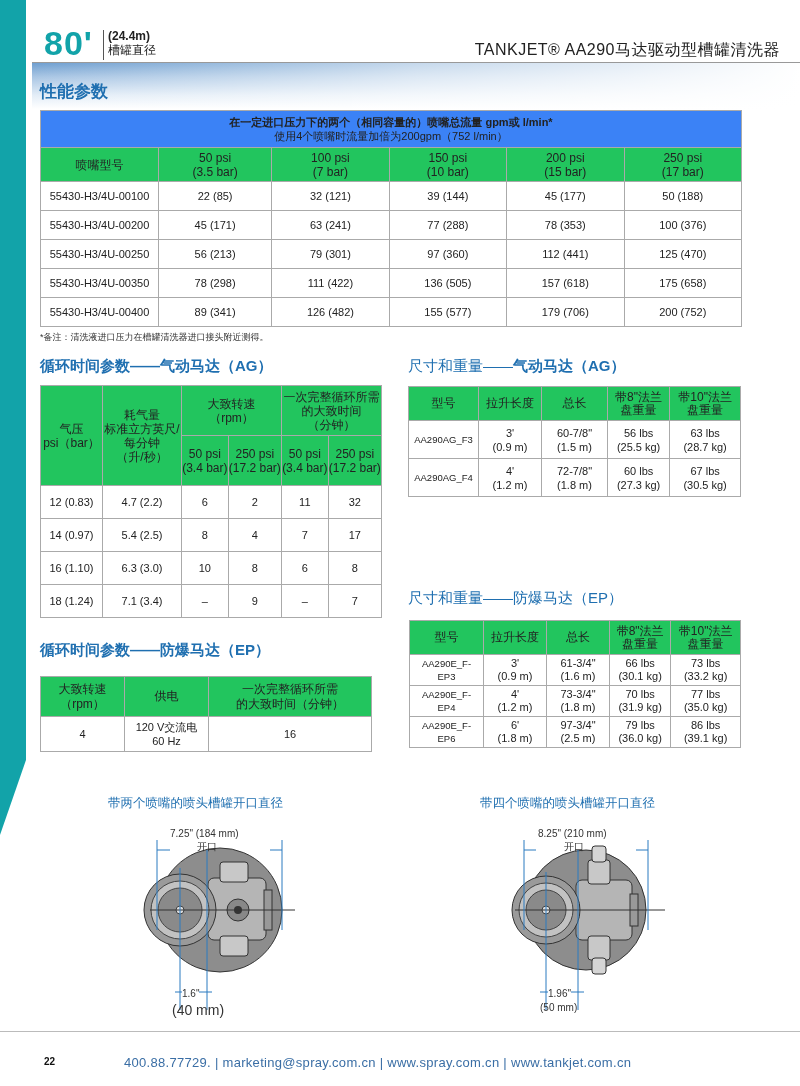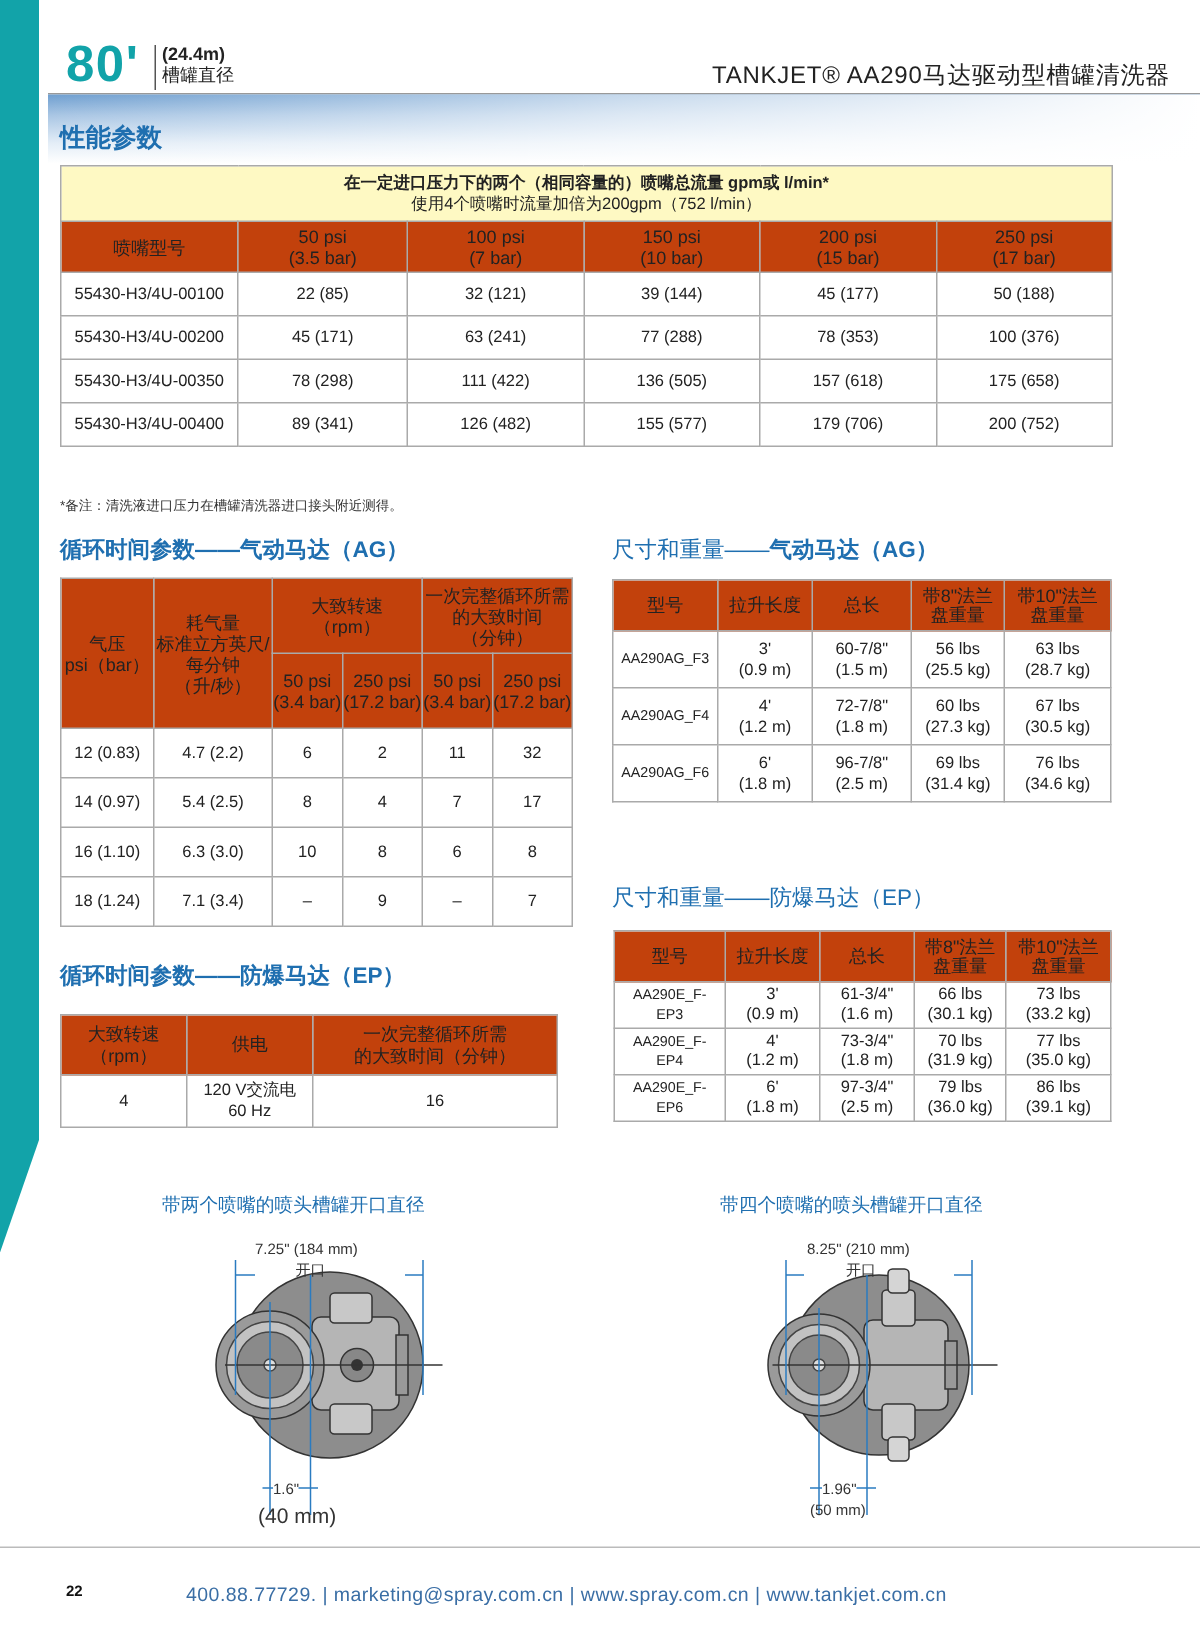--- a/index.html
+++ b/index.html
@@ -34,24 +34,24 @@
     }
     .band-title {
       position: absolute; left: 40px; top: 80px; font-size: 17px; font-weight: bold; color: #1f6fb0;
     }
 
     table { border-collapse: collapse; }
     td, th {
       border: 1px solid #aaa; text-align: center; vertical-align: middle;
       font-weight: normal; color: #222;
     }
-    th { background: #c2410c; }
+    th { background: #22c55e; }
 
     .perf-table { position: absolute; left: 40px; top: 110px; width: 702px; font-size: 11px; }
-    .perf-table .cap { height: 37px; background: #fef9c3; line-height: 14px; }
+    .perf-table .cap { height: 37px; background: #3b82f6; line-height: 14px; }
     .perf-table .cap .l1 { font-weight: bold; font-size: 11px; }
     .perf-table .cap .l2 { font-size: 11px; }
     .perf-table .hdr th { height: 34px; font-size: 12px; line-height: 14px; }
     .perf-table td { height: 29px; font-size: 11px; }
     .perf-note { position: absolute; left: 40px; top: 331px; font-size: 9px; color: #333; }
 
     .sec-title { position: absolute; font-size: 15px; font-weight: bold; color: #1f6fb0; }
     .sec-title .light { font-weight: normal; }
 
     .ag-table { position: absolute; left: 40px; top: 385px; width: 342px; font-size: 11px; }
@@ -133,20 +133,28 @@
         <td>45 (177)</td>
         <td>50 (188)</td>
   </tr>
   <tr>
     <td>55430-H3/4U-00200</td>
         <td>45 (171)</td>
         <td>63 (241)</td>
         <td>77 (288)</td>
         <td>78 (353)</td>
         <td>100 (376)</td>
+  </tr>
+  <tr>
+    <td>55430-H3/4U-00250</td>
+        <td>56 (213)</td>
+        <td>79 (301)</td>
+        <td>97 (360)</td>
+        <td>112 (441)</td>
+        <td>125 (470)</td>
   </tr>
   <tr>
     <td>55430-H3/4U-00350</td>
         <td>78 (298)</td>
         <td>111 (422)</td>
         <td>136 (505)</td>
         <td>157 (618)</td>
         <td>175 (658)</td>
   </tr>
   <tr>
@@ -285,39 +293,20 @@
           <div>72-7/8"</div>
           <div>(1.8 m)</div>
         </td>
     <td>
           <div>60 lbs</div>
           <div>(27.3 kg)</div>
         </td>
     <td>
           <div>67 lbs</div>
           <div>(30.5 kg)</div>
-        </td>
-  </tr>
-  <tr>
-    <td style="font-size:9.5px">AA290AG_F6</td>
-    <td>
-          <div>6'</div>
-          <div>(1.8 m)</div>
-        </td>
-    <td>
-          <div>96-7/8"</div>
-          <div>(2.5 m)</div>
-        </td>
-    <td>
-          <div>69 lbs</div>
-          <div>(31.4 kg)</div>
-        </td>
-    <td>
-          <div>76 lbs</div>
-          <div>(34.6 kg)</div>
         </td>
   </tr>
 </tbody>
   </table>
 
 <div class="sec-title" style="left:408px; top:589px; font-weight:normal;">尺寸和重量——防爆马达（EP）</div>
 <table class="epdim-table">
   <tbody>
       <tr>
     <th style="width:74px">型号</th>

